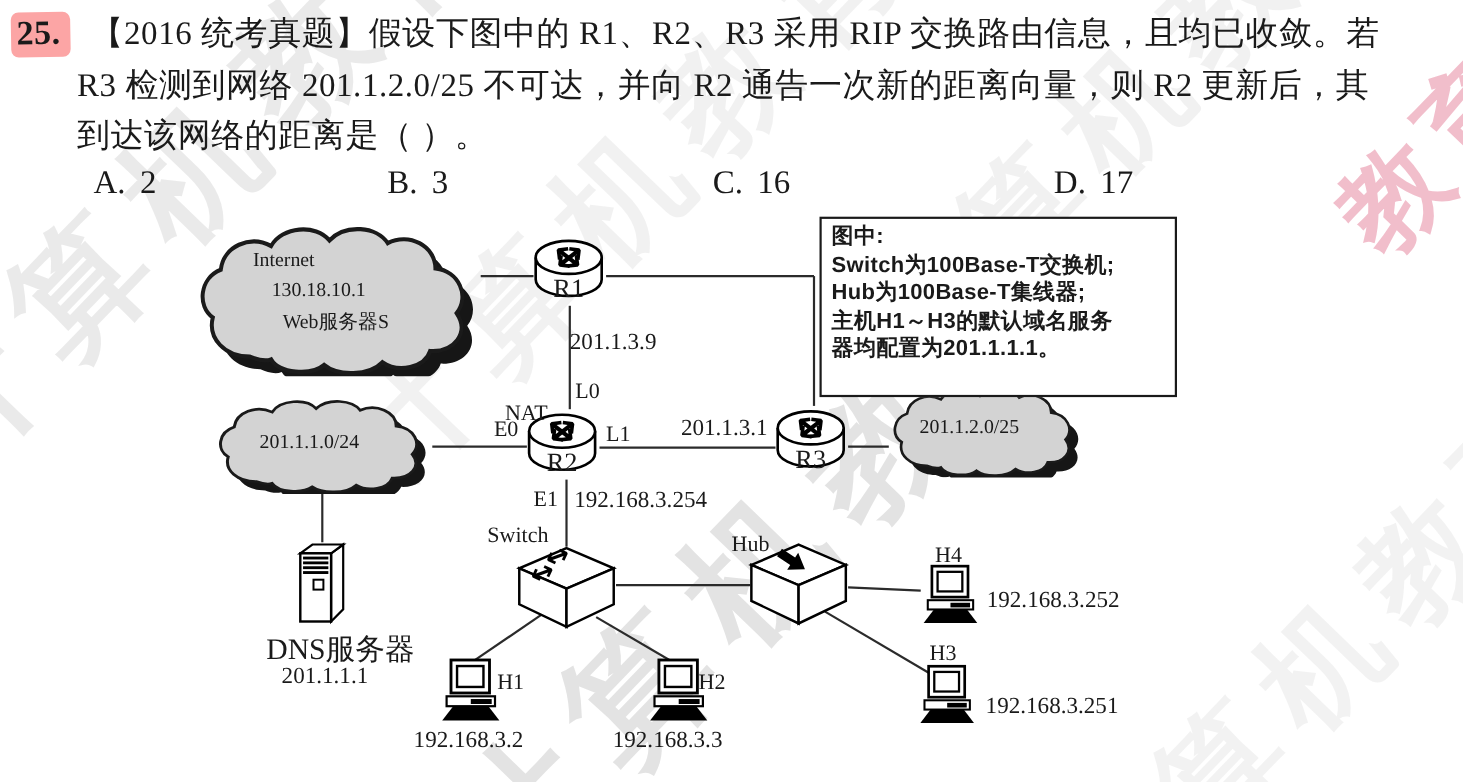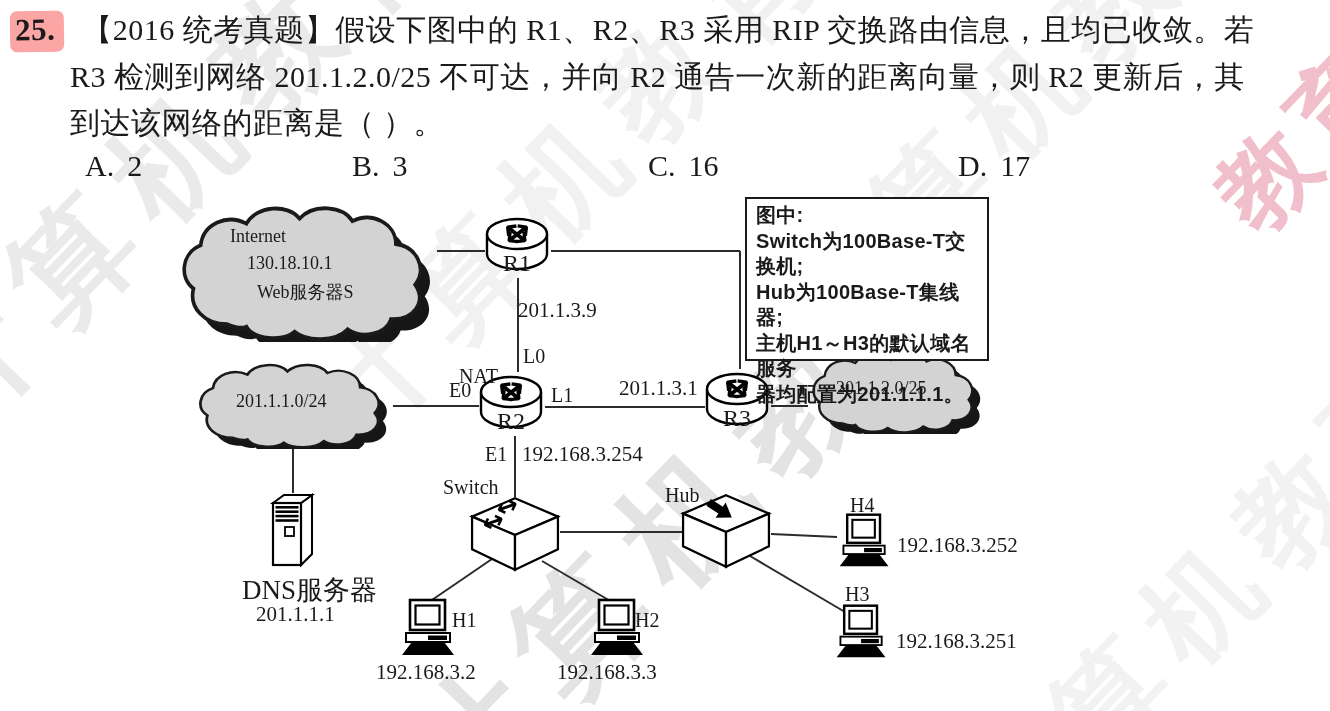--- a/index.html
+++ b/index.html
@@ -39,21 +39,21 @@
   .ra1{transform:translate(-50%,-50%) rotate(-38deg);}
   .ra2{transform:translate(-50%,-50%) rotate(38deg);}
   .sw-arrows span{
     position:absolute;font-family:"DejaVu Sans",sans-serif;font-weight:bold;
     font-size:26px;line-height:1;color:#000;transform:rotate(-20deg);
   }
   .sa1{left:27px;top:-2px;}
   .sa2{left:13px;top:13px;}
   
   .notebox{
-    position:absolute;left:745px;top:197px;width:244px;height:164px;z-index:2;
+    position:absolute;left:745px;top:197px;width:325px;height:164px;z-index:2;
     border:2.5px solid #1a1a1a;background:#ffffff;box-sizing:border-box;
     padding:4px 9px;
     font-family:"Liberation Sans","DejaVu Sans",sans-serif;
     font-weight:bold;font-size:20px;line-height:25.5px;letter-spacing:0.3px;
   }
 </style>
 </head>
 <body>
 
 <div class="wm" style="left:-70px;top:330px;font-size:120px;letter-spacing:26px;opacity:.20;transform:rotate(-46deg);">计算机教育</div>

